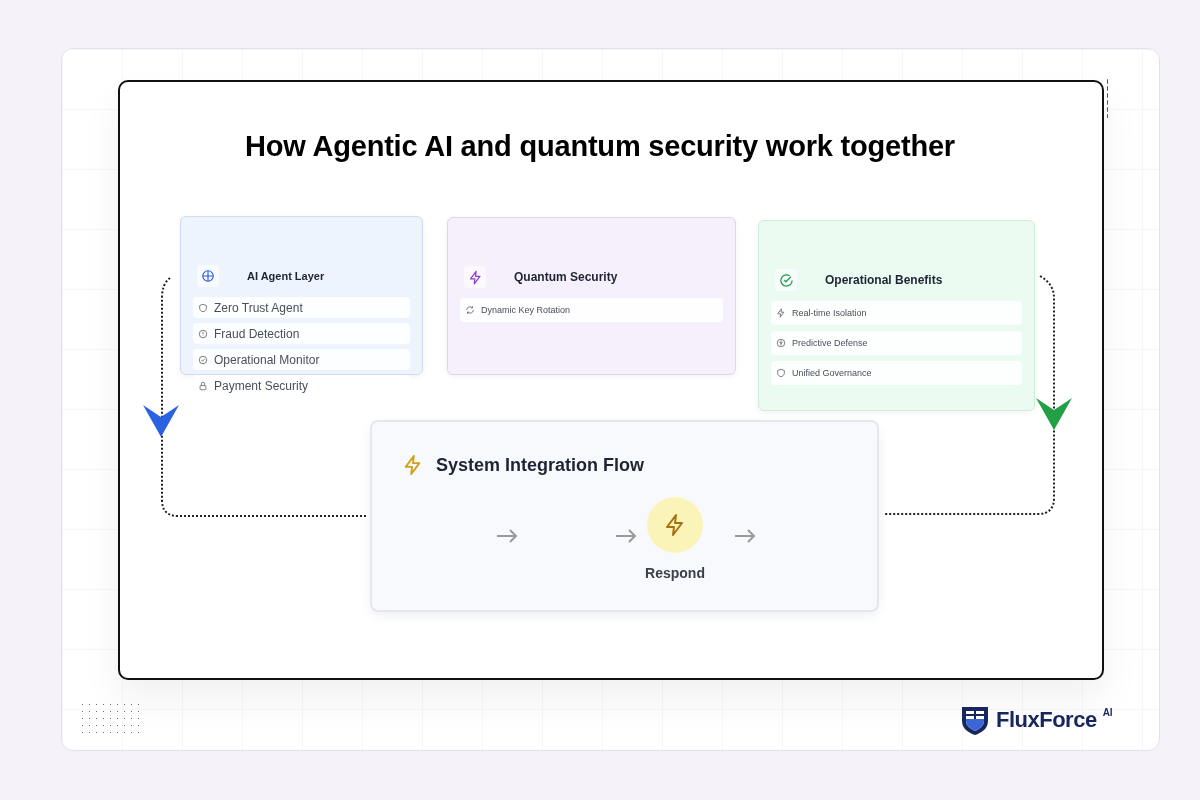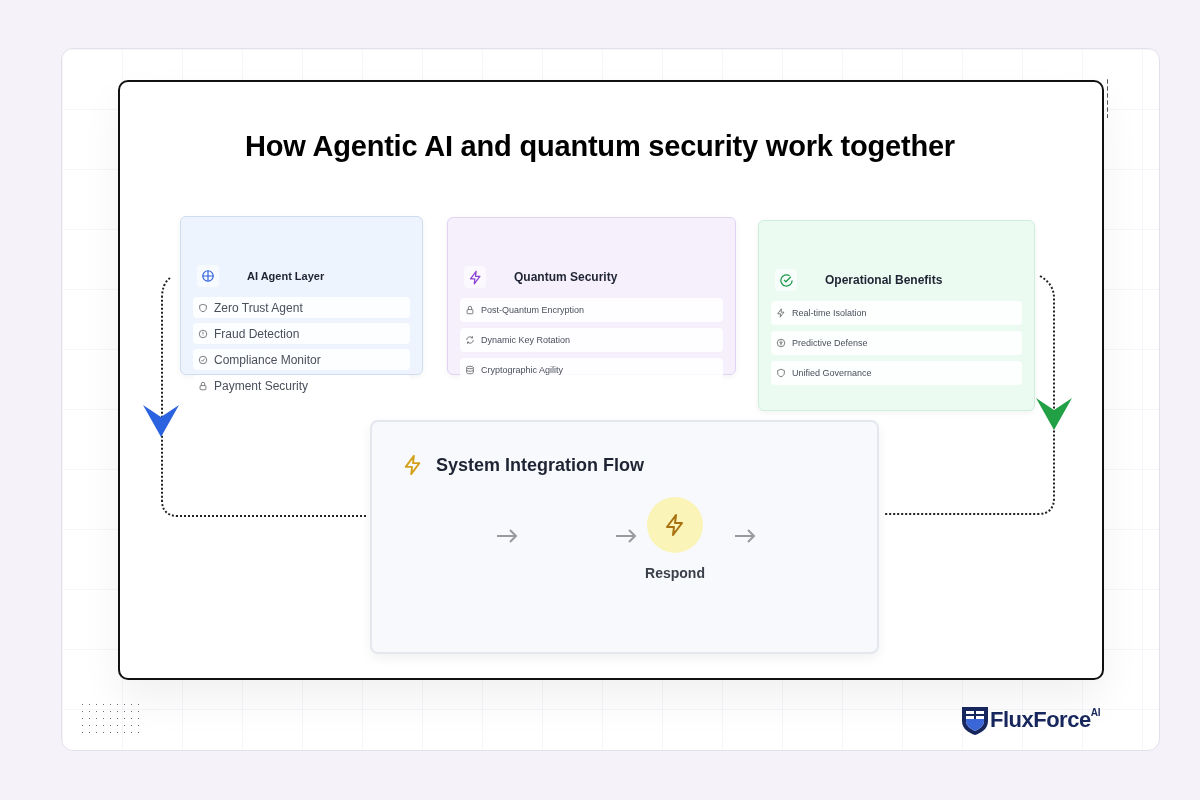--- a/index.html
+++ b/index.html
@@ -66,33 +66,33 @@
     display: flex; align-items: center; gap: 6px;
     background: rgba(255,255,255,0.85);
     border-radius: 4px;
     height: 21px; margin-bottom: 5px; padding-left: 5px;
     font-size: 12px; color: #4a4f5c;
   }
   .layer-card.quantum .item, .layer-card.benefits .item { height: 24px; margin-bottom: 6px; font-size: 9px; }
   .item svg { flex: 0 0 auto; }
   .h-dots { position: absolute; height: 2px; background-image: radial-gradient(#333 0.9px, transparent 1.1px); background-size: 4px 2px; }
   .flow-card {
-    position: absolute; left: 370px; top: 420px; width: 509px; height: 234px;
+    position: absolute; left: 370px; top: 420px; width: 509px; height: 192px;
     background: #f7f9fc;
     border: 2px solid #e4e8ee;
     border-radius: 8px;
     box-shadow: 0 4px 12px rgba(0,0,0,0.06);
   }
   .flow-title { position: absolute; left: 30px; top: 32px; display: flex; align-items: center; gap: 12px; }
   .flow-title .t-label { font-size: 18px; font-weight: bold; color: #1e2433; }
   .step { position: absolute; top: 75px; width: 80px; text-align: center; }
   .step .circle { width: 56px; height: 56px; border-radius: 50%; margin: 0 auto; display: flex; align-items: center; justify-content: center; }
   .step .s-label { margin-top: 12px; font-size: 14px; font-weight: bold; color: #3a3f4a; }
   .arrow { position: absolute; top: 107px; }
-  .logo { position: absolute; left: 960px; top: 704px; display: flex; align-items: center; gap: 0; }
+  .logo { position: absolute; left: 960px; top: 704px; display: flex; align-items: center; gap: 6px; }
   .logo .brand { font-size: 22px; font-weight: bold; color: #17275d; letter-spacing: -0.5px; }
   .logo .sup { font-size: 10px; font-weight: bold; color: #17275d; position: relative; top: -8px; }
 </style>
 </head>
 <body>
 
 <div class="outer-frame"></div>
 <div class="dot-grid-bl"></div>
 <div class="dot-col-tr"></div>
 
@@ -138,21 +138,21 @@
         <circle cx="12" cy="12" r="9"></circle>
         <path d="M12 7v6M12 16v1"></path>
       </svg>
     <span>Fraud Detection</span>
   </div>
   <div class="item">
     <svg width="10" height="10" viewBox="0 0 24 24" fill="none" stroke="#666" stroke-width="2">
         <circle cx="12" cy="12" r="9"></circle>
         <path d="M8 12l3 3 5-6"></path>
       </svg>
-    <span>Compliance Monitor</span>
+    <span>Operational Monitor</span>
   </div>
   <div class="item">
     <svg width="10" height="10" viewBox="0 0 24 24" fill="none" stroke="#666" stroke-width="2">
         <rect x="5" y="11" width="14" height="10" rx="2"></rect>
         <path d="M8 11V7a4 4 0 018 0v4"></path>
       </svg>
     <span>Payment Security</span>
   </div>
 </div>
 
@@ -160,37 +160,23 @@
   <div class="card-header">
     <span class="h-icon">
       <svg width="15" height="15" viewBox="0 0 24 24" fill="none" stroke="#8b3fd1" stroke-width="2" stroke-linejoin="round">
           <path d="M13 2L4 14h7l-1 8 9-12h-7z"></path>
         </svg>
     </span>
     <span class="h-label">Quantum Security</span>
   </div>
   <div class="item">
     <svg width="10" height="10" viewBox="0 0 24 24" fill="none" stroke="#666" stroke-width="2">
-        <rect x="5" y="11" width="14" height="10" rx="2"></rect>
-        <path d="M8 11V7a4 4 0 018 0v4"></path>
-      </svg>
-    <span>Post-Quantum Encryption</span>
-  </div>
-  <div class="item">
-    <svg width="10" height="10" viewBox="0 0 24 24" fill="none" stroke="#666" stroke-width="2">
         <path d="M20 12a8 8 0 01-14 5M4 12a8 8 0 0114-5M18 3v4h-4M6 21v-4h4"></path>
       </svg>
     <span>Dynamic Key Rotation</span>
-  </div>
-  <div class="item">
-    <svg width="10" height="10" viewBox="0 0 24 24" fill="none" stroke="#666" stroke-width="2">
-        <ellipse cx="12" cy="6" rx="8" ry="3"></ellipse>
-        <path d="M4 6v12c0 2 4 3 8 3s8-1 8-3V6M4 12c0 2 4 3 8 3s8-1 8-3"></path>
-      </svg>
-    <span>Cryptographic Agility</span>
   </div>
 </div>
 
 <div class="layer-card benefits">
   <div class="card-header">
     <span class="h-icon">
       <svg width="15" height="15" viewBox="0 0 24 24" fill="none" stroke="#1f9a4d" stroke-width="2">
           <path d="M21 12a9 9 0 11-4-7.5"></path>
           <path d="M8 11l3 3 8-8"></path>
         </svg>

